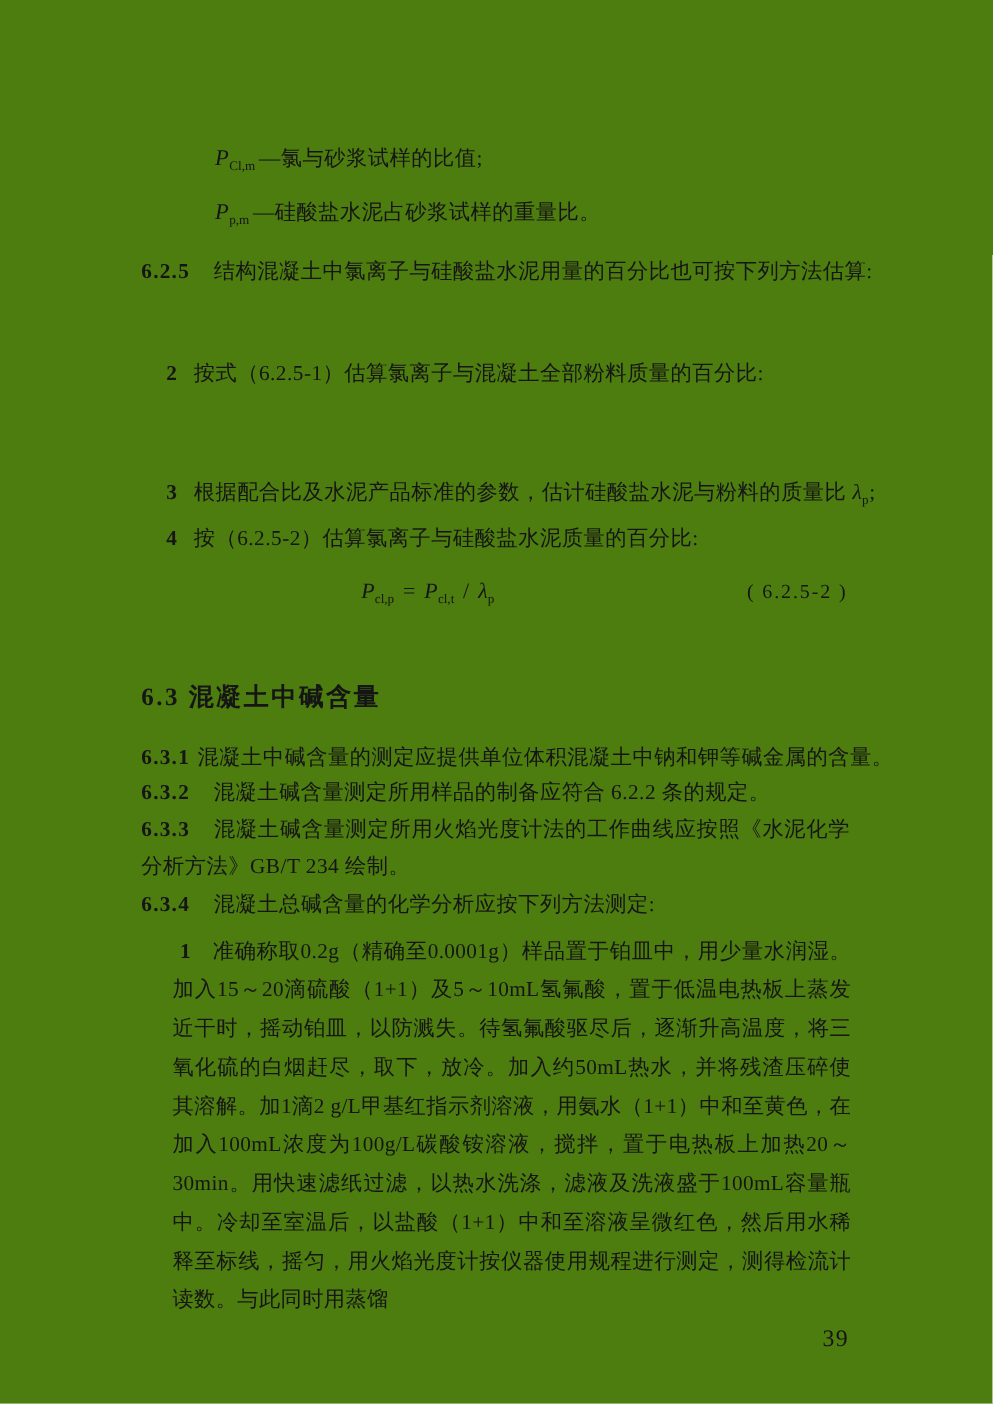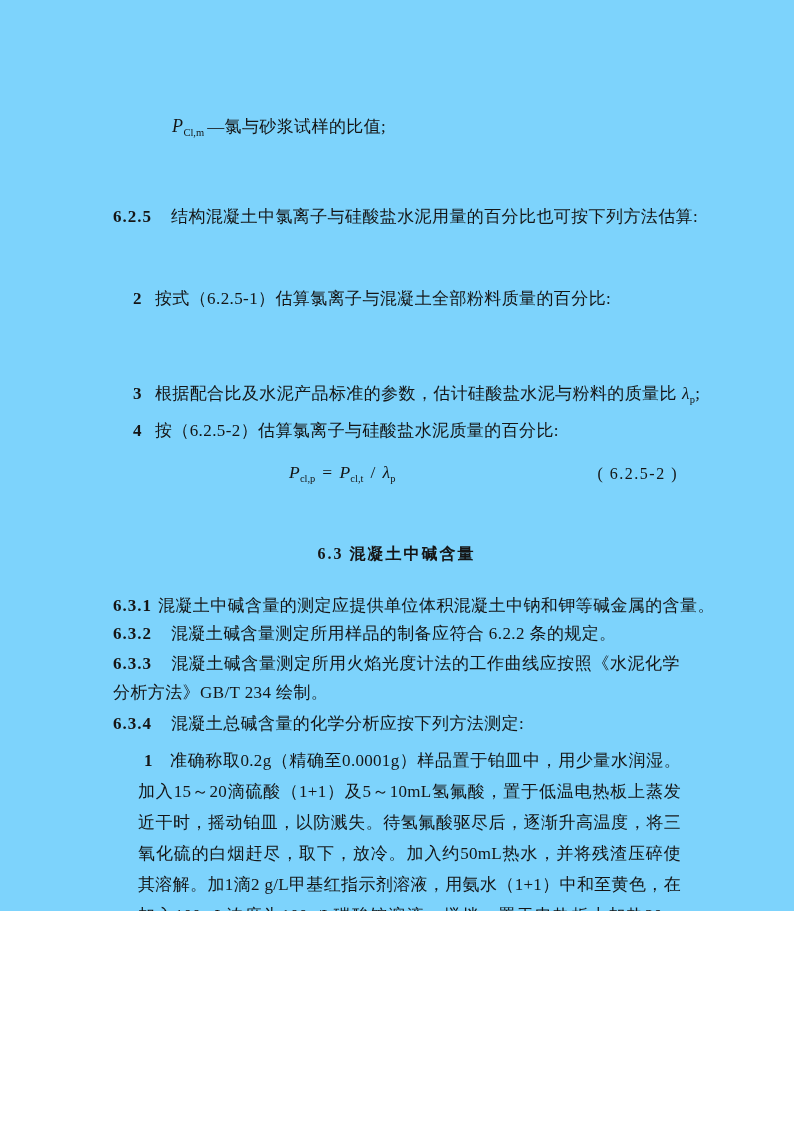--- a/index.html
+++ b/index.html
@@ -1,47 +1,50 @@
 <!DOCTYPE html>
 <html><head>
 <meta charset="utf-8">
 <style>
   html,body{margin:0;padding:0;background:#ffffff;}
   .page{
-    position:relative;width:794px;height:911px;background:#7dd3fc;
+    position:relative;width:794px;height:1123px;background:#4d7c0f;
     color:#151515;font-family:"Liberation Serif","DejaVu Serif",serif;
     overflow:hidden;
   }
   .abs{position:absolute;}
   .t{font-size:17px;line-height:25px;letter-spacing:0.4px;white-space:nowrap;}
   .wrap{white-space:normal;text-align:justify;}
   .lbl{font-weight:700;letter-spacing:1px;margin-right:19px;}
   .inum{font-weight:700;margin-right:13px;}
   .sym{font-style:italic;font-size:18px;}
   .sym sub,.formula sub{font-size:10.5px;font-style:normal;letter-spacing:0;vertical-align:-4px;}
   .deftext{margin-left:3px;}
   .lam{font-style:italic;margin-left:5px;}
   .lam sub{font-size:10.5px;font-style:normal;vertical-align:-4px;}
   .formula-row{left:113px;width:567px;height:25px;}
   .formula{font-style:italic;font-size:17.5px;letter-spacing:0.2px;}
   .formula .op{font-style:normal;padding:0 7px;}
   .eqno{position:absolute;right:2px;top:1px;font-size:16px;letter-spacing:1.5px;}
-  .heading{left:113px;width:567px;text-align:center;font-size:16px;font-weight:700;letter-spacing:2px;}
+  .heading{left:113px;width:567px;text-align:left;font-size:20px;font-weight:700;letter-spacing:2px;}
   .clause{left:113px;}
   .item{left:133px;}
   .step{left:138px;width:543px;font-size:17px;line-height:31px;letter-spacing:0.3px;text-align:justify;}
   .pageno{font-size:19px;letter-spacing:1px;}
 </style>
 </head>
 <body>
 
 <div class="page">
 
   <div class="abs t" style="top:114px;left:172px">
     <span class="sym"><span>P</span><sub>Cl,m</sub></span><span class="deftext">—氯与砂浆试样的比值;</span>
+  </div>
+  <div class="abs t" style="top:157px;left:172px">
+    <span class="sym"><span>P</span><sub>p,m</sub></span><span class="deftext">—硅酸盐水泥占砂浆试样的重量比。</span>
   </div>
 
   <div class="abs t clause" style="top:204px">
     <span class="lbl">6.2.5</span><span>结构混凝土中氯离子与硅酸盐水泥用量的百分比也可按下列方法估算:</span>
   </div>
 
 
   <div class="abs t item" style="top:286px">
     <span class="inum">2</span><span>按式（6.2.5-1）估算氯离子与混凝土全部粉料质量的百分比:</span>
   </div>

